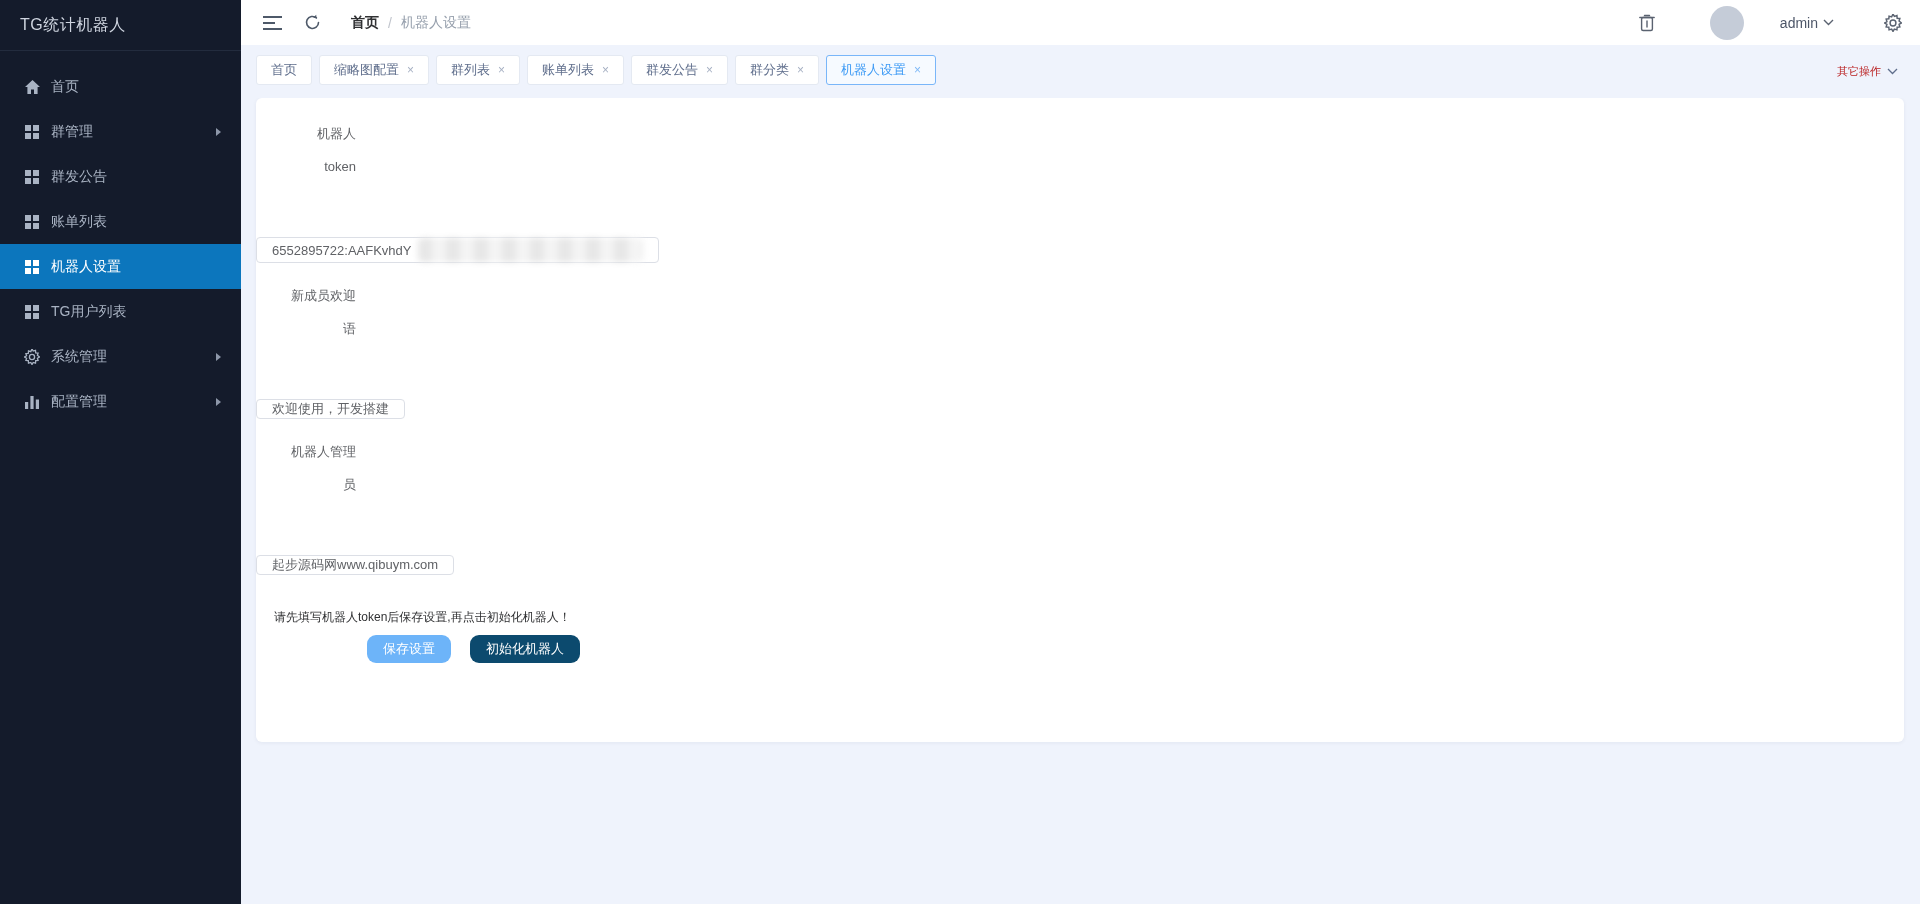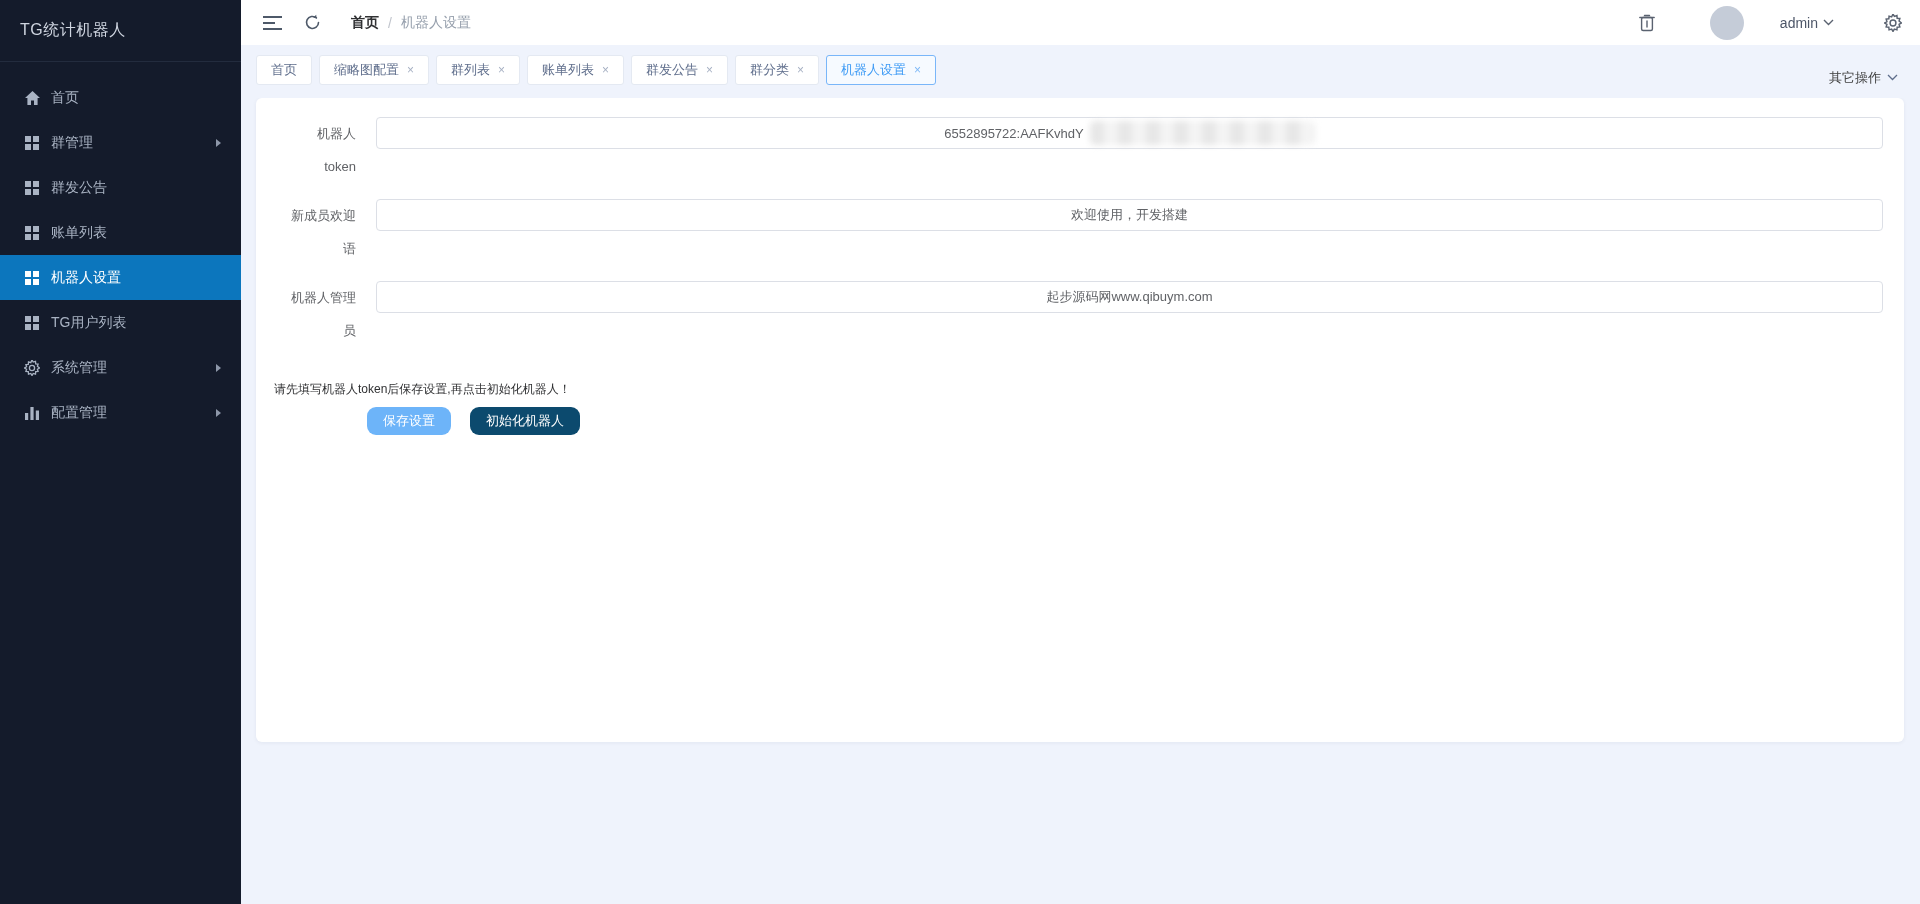--- a/index.html
+++ b/index.html
@@ -2,21 +2,21 @@
 <html><head>
 <meta charset="utf-8">
 <style>
   * { margin:0; padding:0; box-sizing:border-box; }
   html,body { width:1920px; height:904px; overflow:hidden;
     font-family:"Liberation Sans","DejaVu Sans",sans-serif; background:#eff3fc; }
   .app { display:flex; width:1920px; height:904px; }
 
   
   .sidebar { width:241px; height:904px; background:#141b2b; flex:0 0 241px; }
-  .logo { height:62px; display:flex; align-items:center; padding:0 20px;
+  .logo { height:51px; display:flex; align-items:center; padding:0 20px;
     color:#cfd5e0; font-size:16px; letter-spacing:.5px;
     border-bottom:1px solid #232c3e; }
   .menu { padding-top:13px; }
   .side-item { height:45px; display:flex; align-items:center;
     padding:0 20px 0 24px; color:#a9b3c3; font-size:14px; cursor:pointer; }
   .side-item .sicon { width:16px; height:16px; margin-right:11px; display:flex;
     align-items:center; justify-content:center; flex:0 0 16px; }
   .side-item .sicon svg { display:block; }
   .side-item .slabel { flex:1; white-space:nowrap; }
   .side-item .arrow { width:0; height:0; border-left:5px solid #8d97a9;
@@ -49,29 +49,29 @@
   .tabbar { padding:10px 20px 13px 15px; display:flex; align-items:center;
     background:#eff3fc; position:relative; flex:0 0 53px; }
   .tab { height:30px; background:#ffffff; border:1px solid #e4e9f2; border-radius:3px;
     display:flex; align-items:center; padding:0 14px; margin-right:7px;
     font-size:13px; color:#5f6e8c; cursor:pointer; white-space:nowrap; }
   .tab .tclose { font-size:12px; color:#a6b0c3; margin-left:8px; line-height:1;
     cursor:pointer; }
   .tab.active { color:#3d9af5; border-color:#79b6f9; background:#f6faff; }
   .tab.active .tclose { color:#7db8f7; }
   .more-ops { position:absolute; right:22px; top:0; height:53px; display:flex;
-    align-items:center; font-size:13px; color:#404040; cursor:pointer;margin-top:6px; }
+    align-items:center; font-size:11px; color:#b91c1c; cursor:pointer; }
   .more-ops .chev-down { margin-left:6px; }
 
   
   .content { padding:0 16px 0 15px; flex:1; }
   .card { background:#ffffff; border-radius:6px; height:644px;
     box-shadow:0 1px 4px rgba(20,30,60,.06); padding-top:19px; }
   .form-row { display:flex; align-items:flex-start; padding-right:21px;
-    margin-bottom:16px; }
+    margin-bottom:16px;flex-direction:column; }
   .form-label { width:120px; flex:0 0 120px; padding:0 20px 0 30px;
     text-align:right; font-size:13px; color:#606266; line-height:33px;
     word-break:break-word; }
   .input { flex:1; height:32px; border:1px solid #dcdfe6; border-radius:4px;
     background:#fff; display:flex; align-items:center; padding:0 15px;
     font-size:13px; color:#606266; position:relative;justify-content:center; }
   .redacted { width:225px; height:24px; margin-left:6px; border-radius:5px;
     background:repeating-linear-gradient(90deg,#e7e7e7 0 14px,#f4f4f4 14px 28px);
     filter:blur(3px); }
   .hint { margin-top:34px; padding-left:18px; font-size:12px; color:#303133; }

